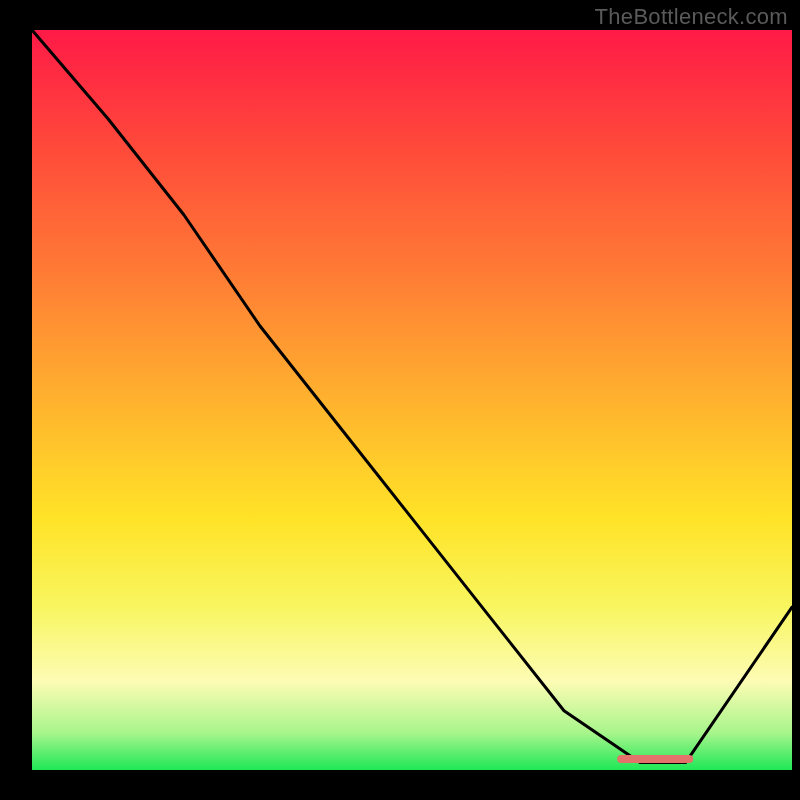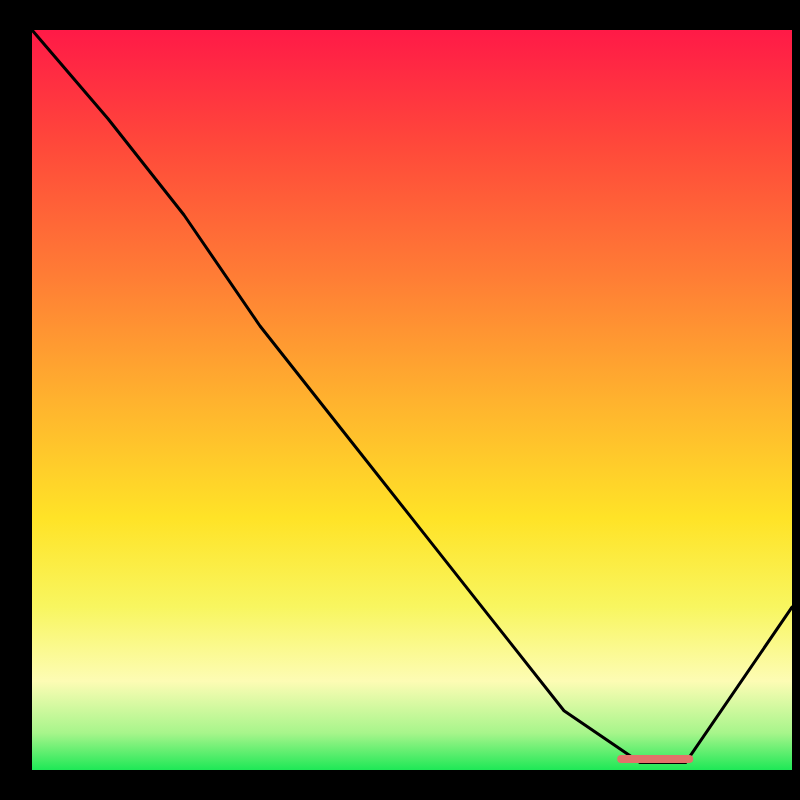--- a/index.html
+++ b/index.html
@@ -29,20 +29,21 @@
   svg {
     position: absolute;
     left: 0;
     top: 0;
   }
 </style>
 </head>
 <body>
 <div class="frame">
 
+<div class="watermark">TheBottleneck.com</div>
 
 <svg id="chart-svg" width="800" height="800" viewBox="0 0 800 800">
   <defs>
     <linearGradient id="bg-grad" x1="0" y1="0" x2="0" y2="1">
           <stop offset="0.0%" stop-color="#ff1a47"></stop>
           <stop offset="16.0%" stop-color="#ff4a3a"></stop>
           <stop offset="33.0%" stop-color="#ff7c35"></stop>
           <stop offset="50.0%" stop-color="#ffb22e"></stop>
           <stop offset="66.0%" stop-color="#ffe327"></stop>
           <stop offset="78.0%" stop-color="#f8f660"></stop>

